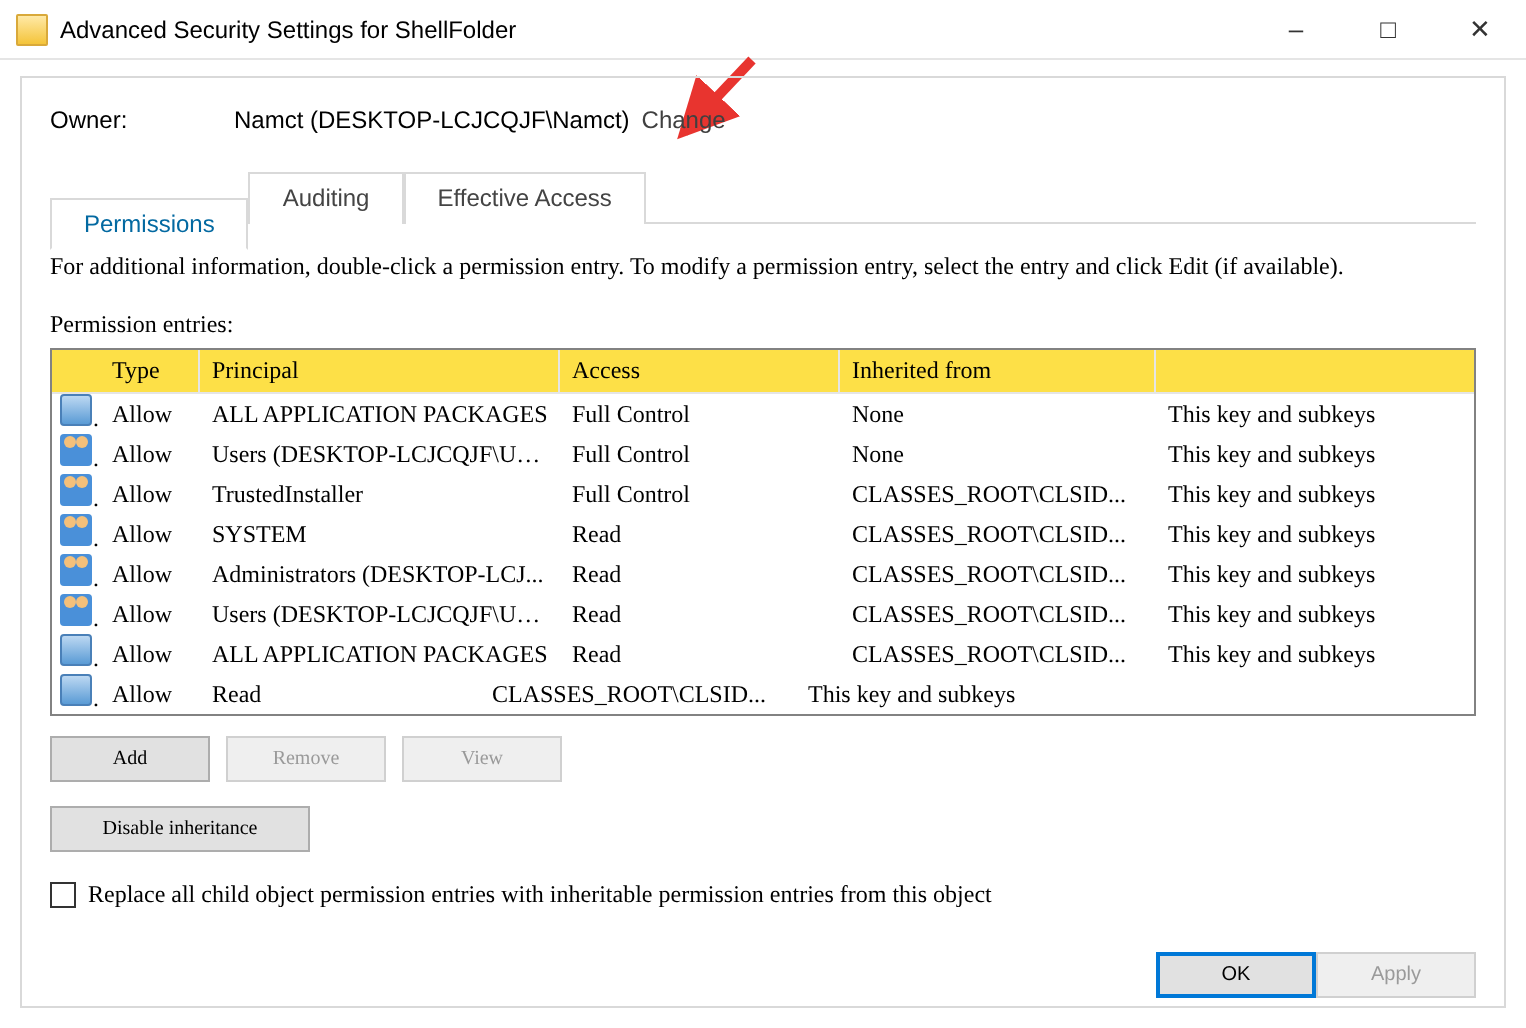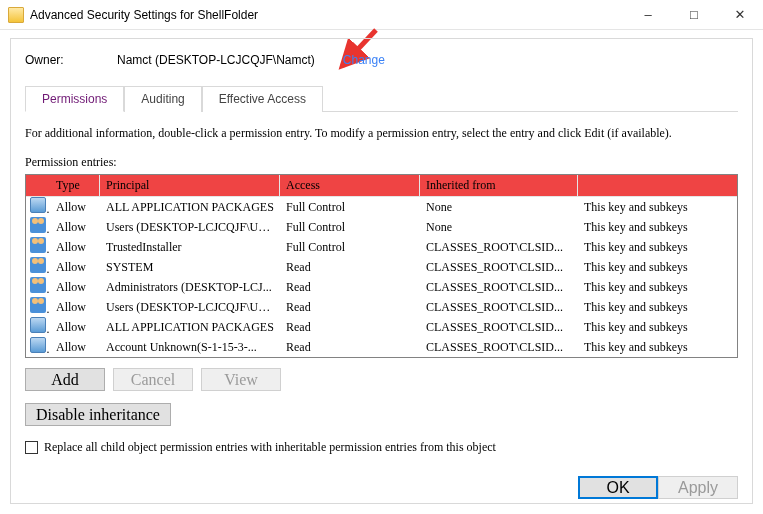--- a/index.html
+++ b/index.html
@@ -39,22 +39,22 @@
     cursor: default;
   }
   .content-pane {
     position: absolute;
     left: 10px; right: 10px; top: 38px; bottom: 10px;
     border: 1px solid #d9d9d9;
     padding: 14px 14px 18px 14px;
   }
   .owner-row { display: flex; align-items: center; margin-bottom: 18px; }
   .owner-label { width: 92px; }
-  .owner-value { margin-right: 28px; }
-  .owner-change { color: #3b82f6; cursor: pointer; }
+  .owner-value { margin-right: 6px; }
+  .owner-change { color: #404040; cursor: pointer; }
   .tabs {
     display: flex;
     border-bottom: 1px solid #d9d9d9;
   }
   .tab {
     padding: 5px 16px 5px 16px;
     border: 1px solid #d9d9d9;
     border-bottom: none;
     background: #fff;
     position: relative;
@@ -64,39 +64,39 @@
   }
   .tab.inactive {
     background: #fff;
     border-color: #d9d9d9;
     top: 1px;
     color: #444;
   }
   .tab.active {
     background: #fff;
     border-bottom: 1px solid #fff;
-    top: 1px;
+    top: 14px;
     z-index: 2;
-    color: #701a75;
+    color: #0369a1;
   }
   .tab-area {
     padding-top: 14px;
     font-family: Liberation Serif, serif;
   }
   .info-line { margin-bottom: 14px; }
   .entries-label { margin-bottom: 4px; }
   .table {
     border: 1px solid #828282;
     background: #fff;
     width: 100%;
   }
   .thead {
     display: flex;
     border-bottom: 1px solid #e5e5e5;
-    background: #ef4444;
+    background: #fde047;
     height: 22px;
     align-items: center;
   }
   .th, .td {
     padding: 0 6px;
     overflow: hidden;
     white-space: nowrap;
     text-overflow: ellipsis;
   }
   .col-icon { width: 24px; flex: 0 0 24px; padding-left:4px;}
@@ -134,21 +134,21 @@
     border:1px solid #4a80b8;
   }
   .btn-row { margin-top: 10px; display: flex; gap: 8px; }
   .btn, .btn-sm {
     border: 1px solid #adadad;
     background: #e1e1e1;
     min-width: 80px;
     height: 23px;
     display: inline-flex;
     align-items: center; justify-content: center;
-    font-family: inherit; font-size: 16px;
+    font-family: inherit; font-size: 10px;
     cursor: default;
     padding: 0 10px;
   }
   .btn[disabled], .btn.disabled {
     color: #9a9a9a;
     border-color: #d0d0d0;
     background: #efefef;
   }
   .btn.default-btn {
     border: 2px solid #0078d7;
@@ -276,31 +276,30 @@
             <div class="td col-icon"><span class="entry-icon pkg"></span></div>
             <div class="td col-type">Allow</div>
             <div class="td col-principal">ALL APPLICATION PACKAGES</div>
             <div class="td col-access">Read</div>
             <div class="td col-inherited">CLASSES_ROOT\CLSID...</div>
             <div class="td col-applies">This key and subkeys</div>
           </div>
           <div class="trow">
             <div class="td col-icon"><span class="entry-icon pkg"></span></div>
             <div class="td col-type">Allow</div>
-            <div class="td col-principal">Account Unknown(S-1-15-3-...</div>
             <div class="td col-access">Read</div>
             <div class="td col-inherited">CLASSES_ROOT\CLSID...</div>
             <div class="td col-applies">This key and subkeys</div>
           </div>
         </div>
     </div>
 
     <div class="btn-row">
       <button class="btn">Add</button>
-      <button class="btn disabled" disabled="">Cancel</button>
+      <button class="btn disabled" disabled="">Remove</button>
       <button class="btn disabled" disabled="">View</button>
     </div>
 
     <div class="disable-inh-row">
       <button class="btn" style="min-width:130px;">Disable inheritance</button>
     </div>
 
     <div class="checkbox-row">
       <div class="chk"></div>
       <div>Replace all child object permission entries with inheritable permission entries from this object</div>

